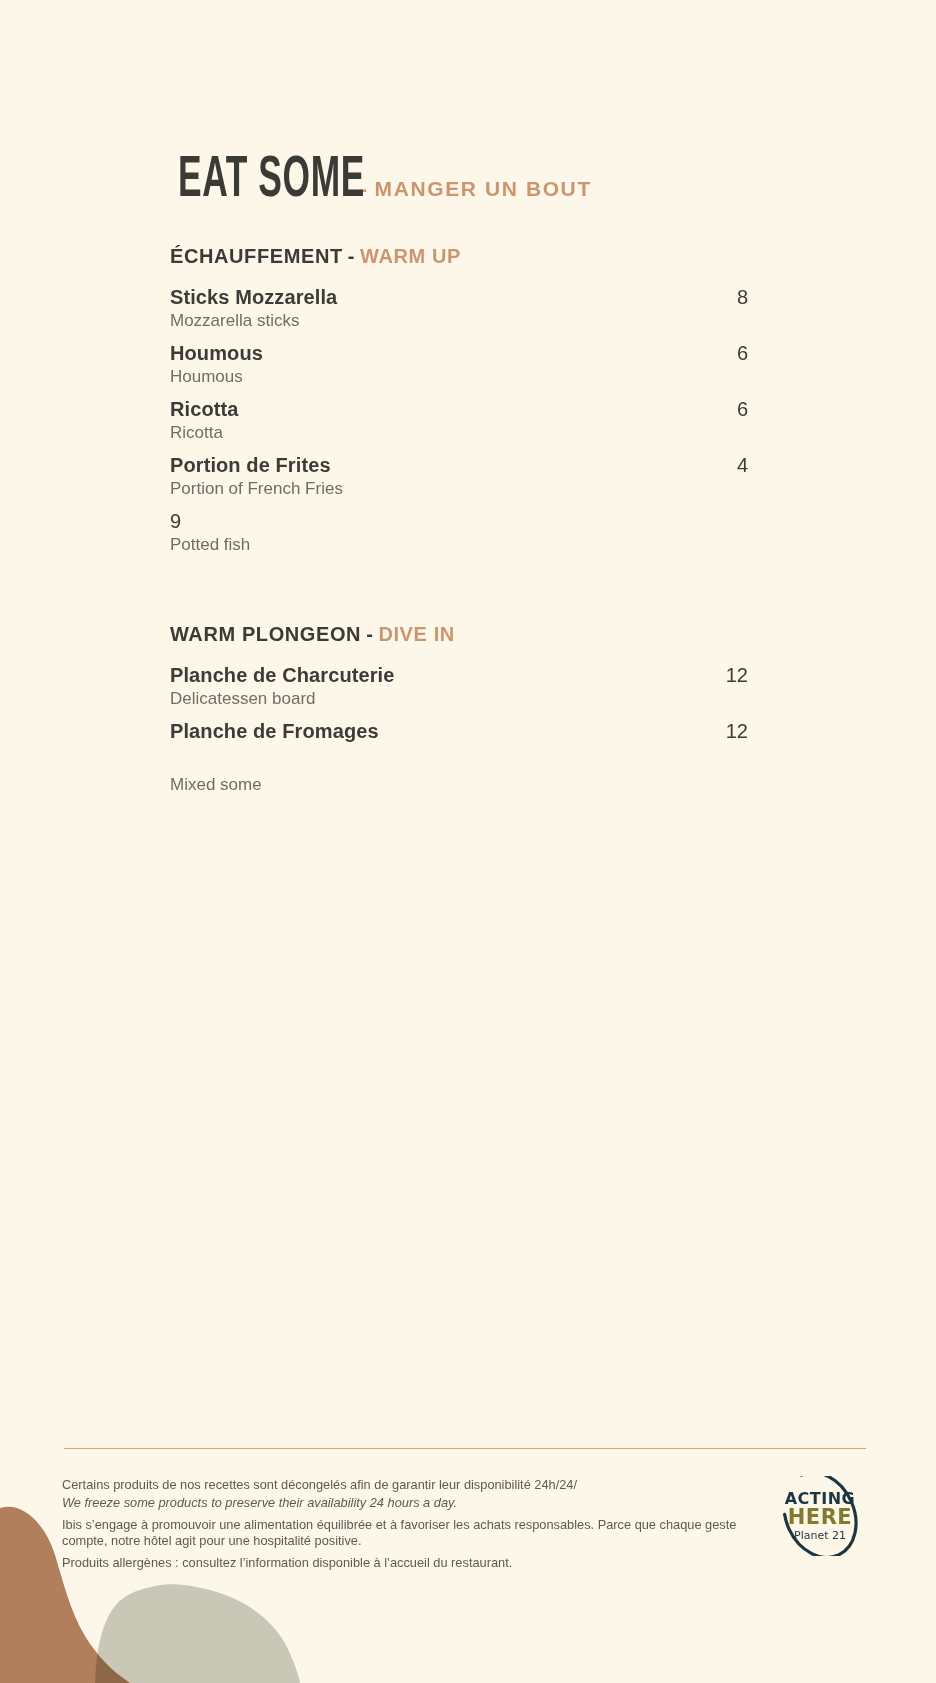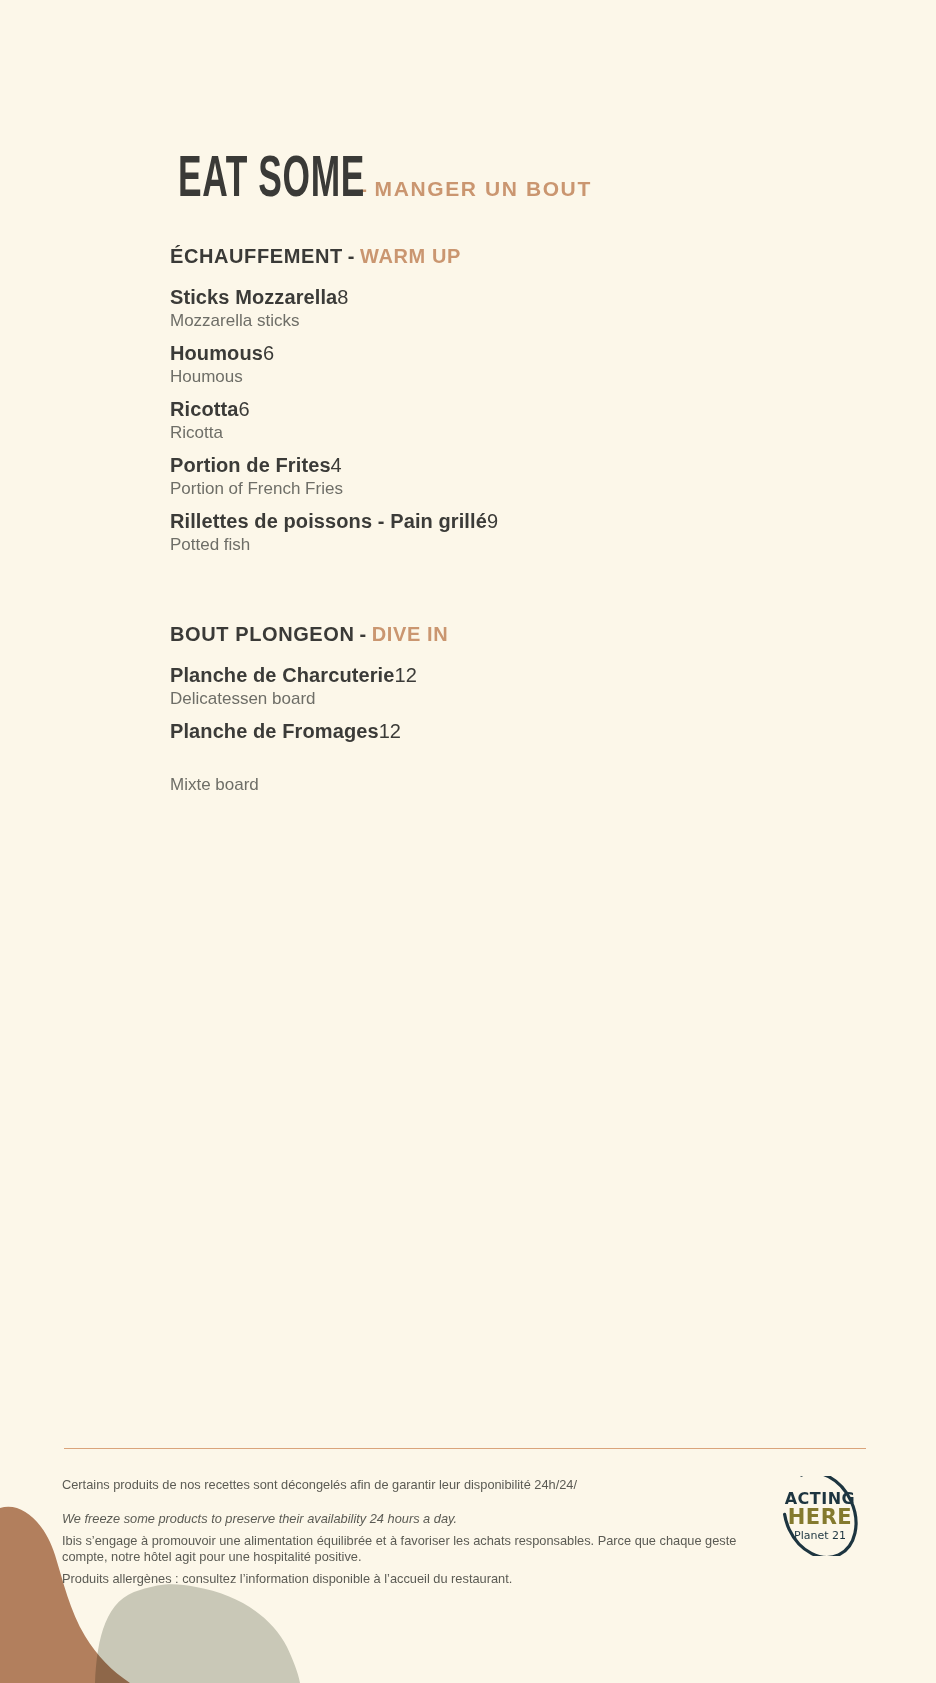--- a/index.html
+++ b/index.html
@@ -36,37 +36,37 @@
   .section.s2 { top:622px; }
   .sec-h {
     font-size:20px; font-weight:700; letter-spacing:0.6px;
     line-height:24px; margin-bottom:16px; color:#3a3a37;
   }
   .sec-h .sep { margin:0 5px; }
   .sec-h .en { color:#ca9670; }
 
   .item { height:56px; }
   .item-top {
-    display:flex; align-items:baseline;
+    display:flex; justify-content:space-between; align-items:baseline;
     font-size:20px; line-height:26px;
   }
   .item-name { font-weight:700; color:#3b3b38; letter-spacing:0.1px; }
   .item-price { font-weight:400; font-size:20px; color:#3b3b38; }
   .item-sub { font-size:17px; line-height:22px; color:#6e6e67; }
 
   
   .divider {
     position:absolute; left:64px; top:1448px;
     width:802px; height:1px; background:#daa47b;
   }
   .footer-text {
     position:absolute; left:62px; top:1477px; width:700px;
     font-size:12.8px; line-height:15.5px; color:#5b5b54;
   }
-  .footer-text .fr-note { margin-bottom:18px; }
+  .footer-text .fr-note { margin-bottom:2px; }
   .footer-text .en-note { font-style:italic; margin-bottom:7px; }
   .footer-text .commitment { margin-bottom:7px; }
 
   .logo { position:absolute; left:772px; top:1476px; width:96px; height:80px; }
   .logo text { font-family:"DejaVu Sans", sans-serif; }
 
   .blobs { position:absolute; left:0; top:1495px; width:340px; height:188px; }
   .blob-brown { mix-blend-mode:multiply; }
 </style>
 </head>
@@ -110,49 +110,48 @@
     <div class="item">
       <div class="item-top">
         <span class="item-name">Portion de Frites</span>
         <span class="item-price">4</span>
       </div>
       <div class="item-sub">Portion of French Fries</div>
     </div>
 
     <div class="item">
       <div class="item-top">
-        <span class="item-name">Rillettes de poissons - Pain grillé</span>
         <span class="item-price">9</span>
       </div>
       <div class="item-sub">Potted fish</div>
     </div>
   </div>
 
   <div class="section s2">
     <div class="sec-h">
-      <span>BOUT PLONGEON</span><span class="sep">-</span><span class="en">DIVE IN</span>
+      <span>WARM PLONGEON</span><span class="sep">-</span><span class="en">DIVE IN</span>
     </div>
 
     <div class="item">
       <div class="item-top">
         <span class="item-name">Planche de Charcuterie</span>
         <span class="item-price">12</span>
       </div>
       <div class="item-sub">Delicatessen board</div>
     </div>
 
     <div class="item">
       <div class="item-top">
         <span class="item-name">Planche de Fromages</span>
         <span class="item-price">12</span>
       </div>
     </div>
 
     <div class="item">
-      <div class="item-sub">Mixte board</div>
+      <div class="item-sub">Mixed some</div>
     </div>
   </div>
 
   <div class="divider"></div>
 
   <div class="footer-text">
     <div class="fr-note">Certains produits de nos recettes sont décongelés afin de garantir leur disponibilité 24h/24/</div>
     <div class="en-note">We freeze some products to preserve their availability 24 hours a day.</div>
     <div class="commitment">Ibis s’engage à promouvoir une alimentation équilibrée et à favoriser les achats responsables. Parce que chaque geste compte, notre hôtel agit pour une hospitalité positive.</div>
     <div class="allergens">Produits allergènes : consultez l’information disponible à l’accueil du restaurant.</div>

